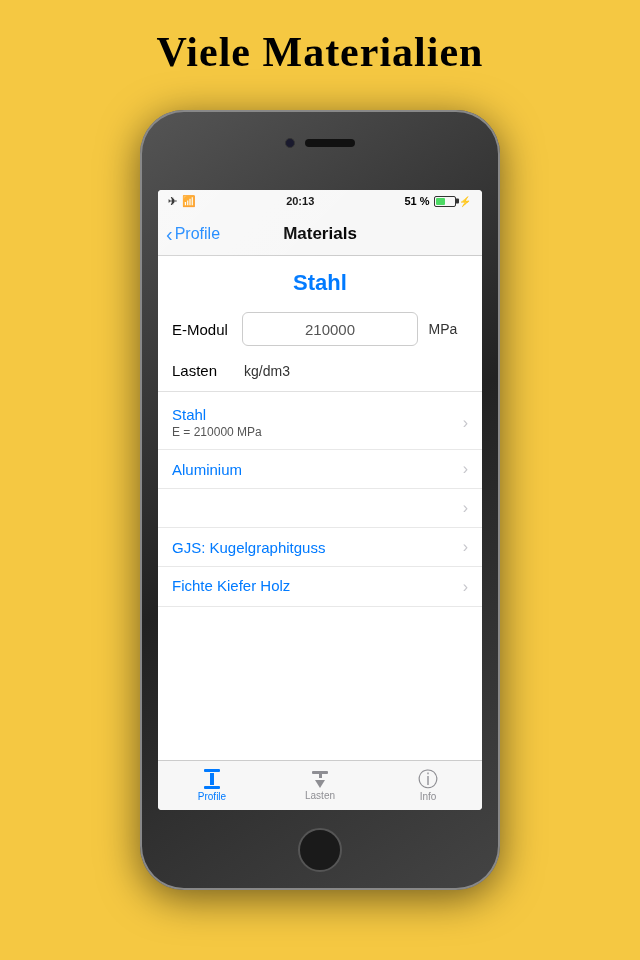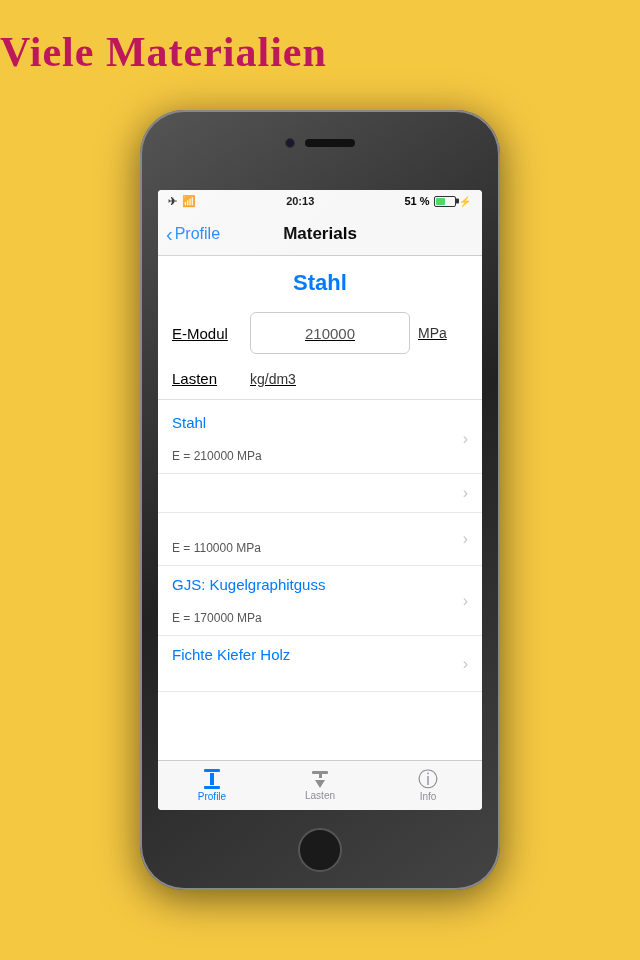--- a/index.html
+++ b/index.html
@@ -7,24 +7,24 @@
     body {
       width: 640px;
       height: 960px;
       background-color: #F5C842;
       font-family: -apple-system, 'Helvetica Neue', Helvetica, Arial, sans-serif;
       overflow: hidden;
       position: relative;
     }
 
     .page-title {
-      text-align: left;
+      text-align: center;
       font-size: 42px;
       font-weight: bold;
-      color: #be185d;
+      color: #000000;
       font-family: 'Comic Sans MS', 'Chalkboard SE', cursive;
       padding-top: 28px;
       letter-spacing: 1px;
     }
 
     
     .phone-shell {
       position: absolute;
       left: 50%;
       transform: translateX(-50%);
@@ -155,47 +155,46 @@
       font-size: 22px;
       font-weight: bold;
       color: #007AFF;
     }
 
     
     .property-row {
       display: flex;
       align-items: center;
       padding: 8px 14px;
-      gap: 8px;
-      text-decoration: underline;
+      gap: 0;
     }
     .property-label {
       font-size: 15px;
       color: #000;
       width: 70px;
       flex-shrink: 0;
     }
     .property-input {
       flex: 1;
-      height: 42px;
+      height: 34px;
       border: 1px solid #ccc;
       border-radius: 6px;
       text-align: center;
       font-size: 15px;
       color: #555;
       background: #fff;
       display: flex;
       align-items: center;
       justify-content: center;
     }
     .property-unit {
       font-size: 14px;
       color: #333;
       width: 50px;
-      text-align: left;
+      text-align: center;
       flex-shrink: 0;
     }
 
     
     .divider {
       height: 1px;
       background: #e0e0e0;
       margin: 4px 0;
     }
 
@@ -211,21 +210,21 @@
       flex: 1;
     }
     .material-item-name {
       font-size: 15px;
       font-weight: 500;
       color: #007AFF;
     }
     .material-item-desc {
       font-size: 12px;
       color: #555;
-      margin-top: 18px;
+      margin-top: 2px;
     }
     .material-item-chevron {
       color: #c7c7cc;
       font-size: 16px;
     }
 
     
     .tab-bar {
       height: 50px;
       background: #f7f7f7;
@@ -423,35 +422,34 @@
         <div class="material-item">
           <div class="material-item-text">
             <div class="material-item-name">Stahl</div>
             <div class="material-item-desc">E = 210000 MPa</div>
           </div>
           <span class="material-item-chevron">›</span>
         </div>
 
         <div class="material-item">
           <div class="material-item-text">
+            <div class="material-item-name">Aluminium</div>
           </div>
           <span class="material-item-chevron">›</span>
         </div>
 
         <div class="material-item">
           <div class="material-item-text">
-            <div class="material-item-desc">E = 110000 MPa</div>
           </div>
           <span class="material-item-chevron">›</span>
         </div>
 
         <div class="material-item">
           <div class="material-item-text">
             <div class="material-item-name">GJS: Kugelgraphitguss</div>
-            <div class="material-item-desc">E = 170000 MPa</div>
           </div>
           <span class="material-item-chevron">›</span>
         </div>
 
         <div class="material-item">
           <div class="material-item-text">
             <div class="material-item-name">Fichte Kiefer Holz</div>
             <div class="material-item-desc"></div>
           </div>
           <span class="material-item-chevron">›</span>

